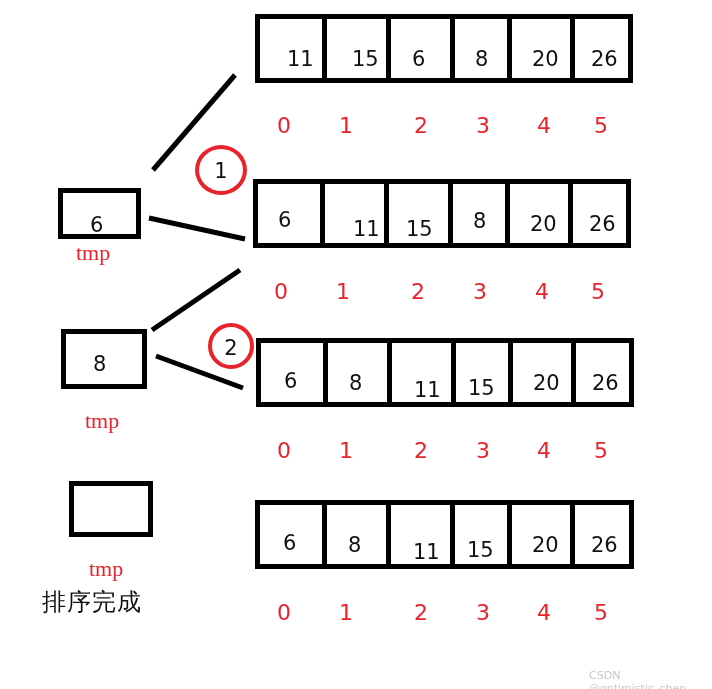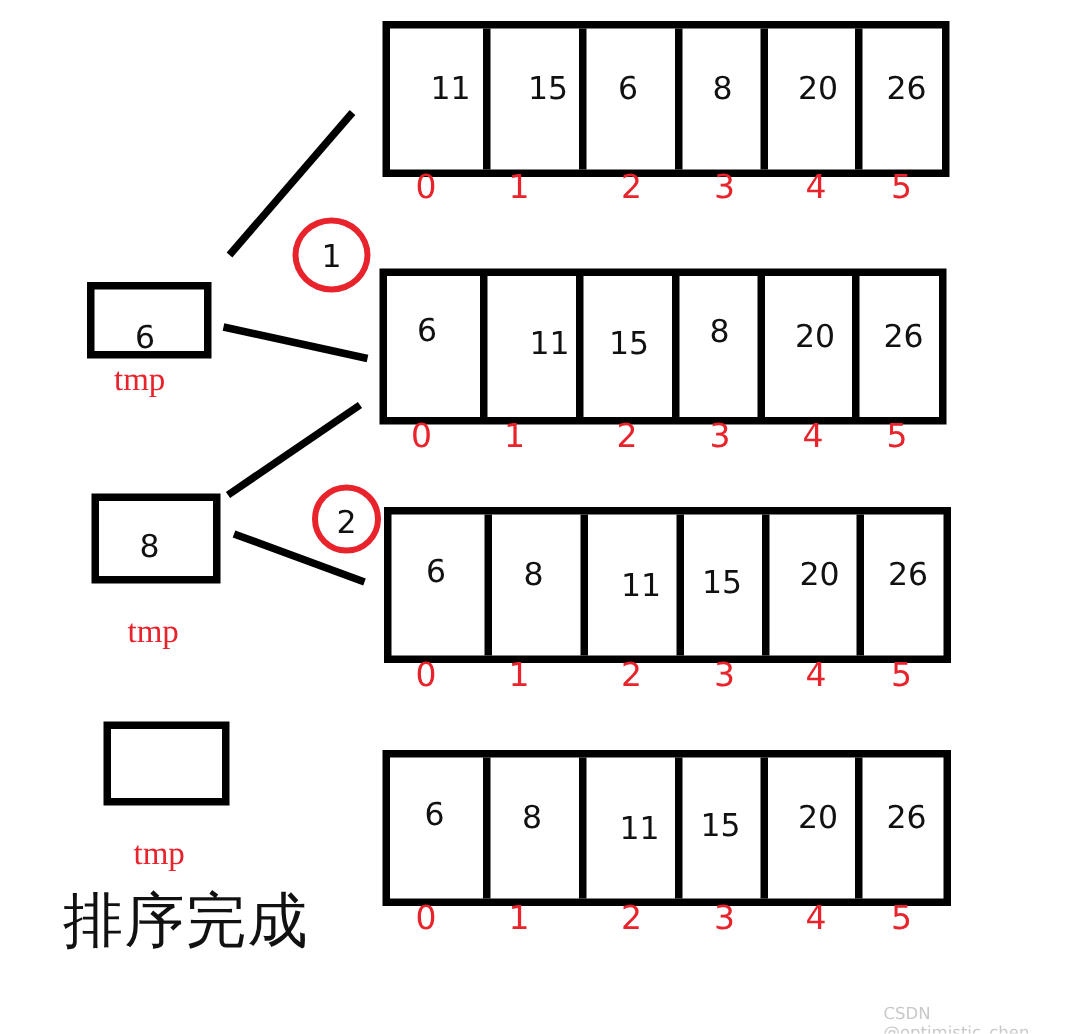--- a/index.html
+++ b/index.html
@@ -1,27 +1,27 @@
 <!DOCTYPE html>
 <html><head>
 <meta charset="utf-8">
 <style>
   html,body{margin:0;padding:0;background:#fff;}
   body{width:712px;height:689px;position:relative;overflow:hidden;font-family:"DejaVu Sans","Liberation Sans",sans-serif;}
-  .row{position:absolute;height:104px;border:5px solid #000;box-sizing:border-box;display:flex;}
+  .row{position:absolute;height:69px;border:5px solid #000;box-sizing:border-box;display:flex;}
   .cell{position:relative;box-sizing:border-box;border-right:5px solid #000;height:100%;}
   .cell:last-child{border-right:none;}
   .cell span{position:absolute;font-size:21px;color:#111;}
   .idx{position:absolute;font-size:22px;color:#e8232b;}
   .tmpbox{position:absolute;border:5px solid #000;box-sizing:border-box;background:#fff;}
   .tmpbox span{position:absolute;font-size:21px;color:#111;}
   .tmplabel{position:absolute;font-size:22px;color:#e8232b;font-family:Liberation Serif, serif;}
   .step{position:absolute;border:4px solid #e8232b;border-radius:50%;box-sizing:border-box;}
   .step span{position:absolute;width:100%;text-align:center;font-size:21px;color:#111;}
-  .done{position:absolute;font-size:40px;color:#111;letter-spacing:1px;}
+  .done{position:absolute;font-size:24px;color:#111;letter-spacing:1px;}
   .wm{position:absolute;font-size:11px;color:#c8c8c8;}
   svg.lines{position:absolute;left:0;top:0;}
 </style>
 </head>
 <body>
 
 <svg class="lines" width="712" height="689">
   <line x1="153" y1="170" x2="235" y2="75" stroke="#000" stroke-width="5"></line>
   <line x1="149" y1="218" x2="245" y2="239" stroke="#000" stroke-width="5"></line>
   <line x1="152" y1="330" x2="240" y2="270" stroke="#000" stroke-width="5"></line>

